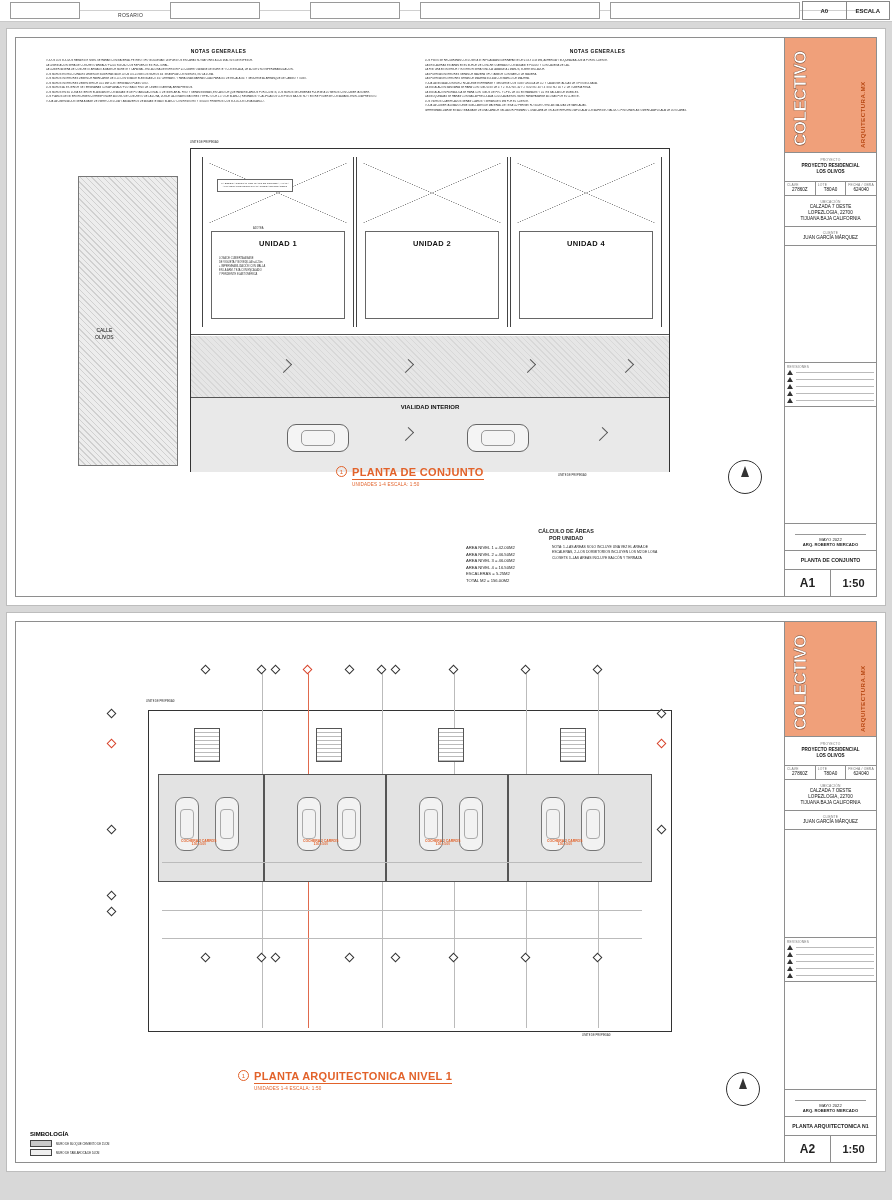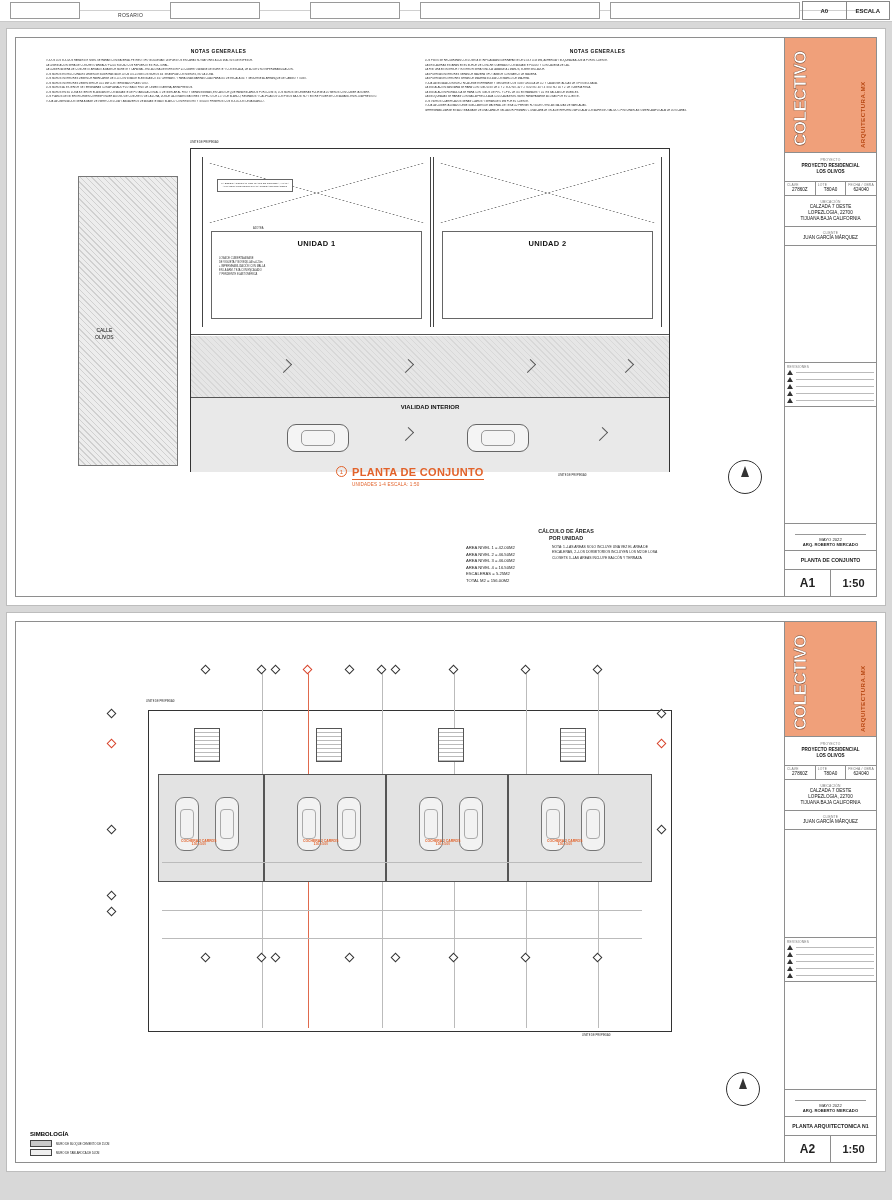--- a/index.html
+++ b/index.html
@@ -386,20 +386,25 @@
 DE VIGUETA Y BOVEDILLA h=0.20m
 + IMPERMEABILIZACIÓN CON MALLA
 EN LA ARM. TEJA CON ENCALADO
 Y PENDIENTE ELASTOMÉRICA</div>
           </div>
           <div class="unit">
             <div class="xcross"></div>
             <div class="room"></div>
             <div class="unit-hdr">UNIDAD 2</div>
           </div>
+          <div class="unit">
+            <div class="xcross"></div>
+            <div class="room"></div>
+            <div class="unit-hdr">UNIDAD 4</div>
+          </div>
         </div>
 
         <div class="drive-band">
           <div class="hatch" style="opacity:.5"></div>
           <div class="chev" style="left:90px;top:24px;transform:rotate(45deg);"></div>
           <div class="chev" style="left:212px;top:24px;"></div>
           <div class="chev" style="left:334px;top:24px;"></div>
           <div class="chev" style="left:432px;top:24px;"></div>
         </div>
 
@@ -595,20 +600,27 @@
       <div class="fp-stair" style="left:92px;top:66px;"></div>
       <div class="fp-stair" style="left:214px;top:66px;"></div>
       <div class="fp-stair" style="left:336px;top:66px;"></div>
       <div class="fp-stair" style="left:458px;top:66px;"></div>
 
       <div class="grid-line" style="left:60px;top:248px;width:480px;height:1px;"></div>
       <div class="grid-line" style="left:60px;top:276px;width:480px;height:1px;"></div>
       <div class="grid-line" style="left:60px;top:200px;width:480px;height:1px;"></div>
     </div>
 
+    <div class="dwg-title" style="left:222px;top:448px;">
+      <div class="dwg-num">1</div>
+      <div>
+        <div class="dwg-main">PLANTA ARQUITECTONICA NIVEL 1</div>
+        <div class="dwg-sub">UNIDADES 1-4 ESCALA:  1:50</div>
+      </div>
+    </div>
 
     <div class="northbox" style="right:24px;top:450px;"></div>
 
     <div class="simbologia">
       <div class="simb-title">SIMBOLOGÍA</div>
       <div class="simb-row">
         <span class="simb-sw gray"></span>
         <span class="simb-lbl">MURO DE BLOQUE CEMENTO DE 15CM</span>
       </div>
       <div class="simb-row">

